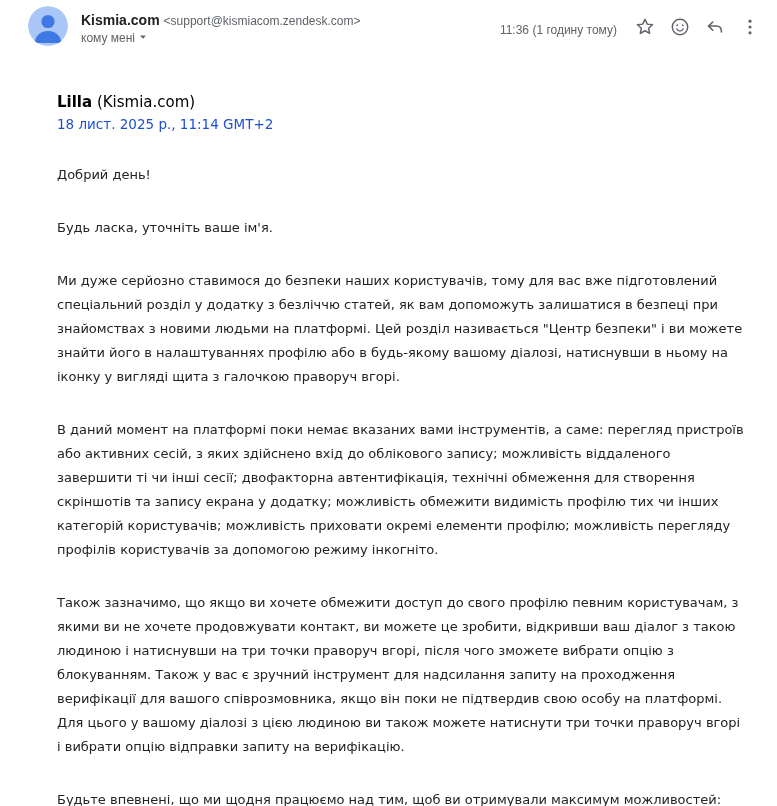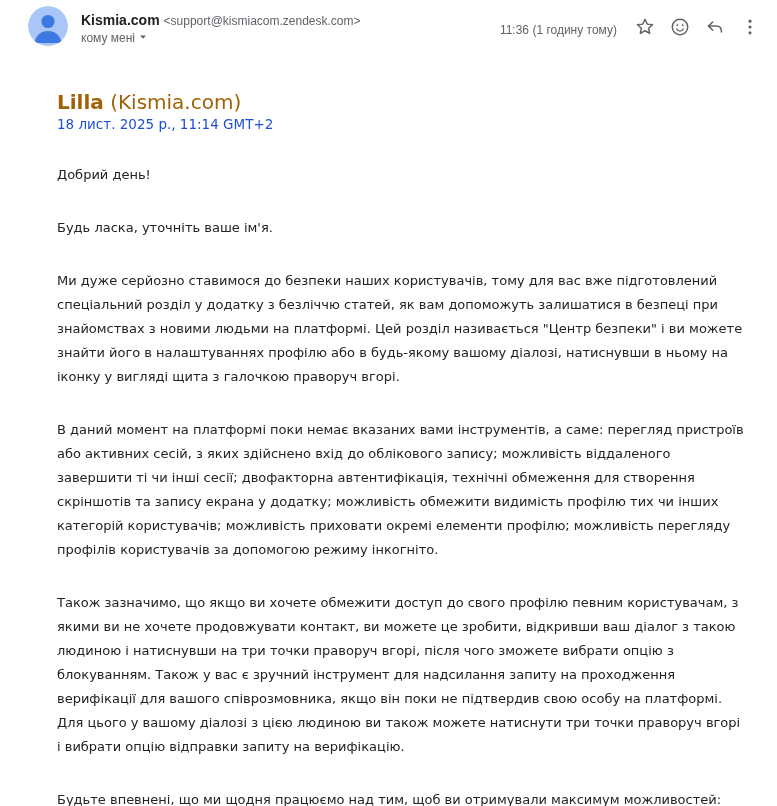--- a/index.html
+++ b/index.html
@@ -81,22 +81,22 @@
 
   
   .message {
     margin-top: 47px;
     padding-left: 57px;
     width: 690px;
     font-family: "DejaVu Sans", sans-serif;
     color: #232323;
   }
   .msg-author {
-    font-size: 20px;
-    color: #a16207;
+    font-size: 15px;
+    color: #000000;
     line-height: 19px;
   }
   .msg-author .author-name { font-weight: bold; }
   .msg-date {
     font-size: 13.5px;
     color: #1d4ed8;
     line-height: 19px;
     margin-top: 3px;
   }
   .email-body {

